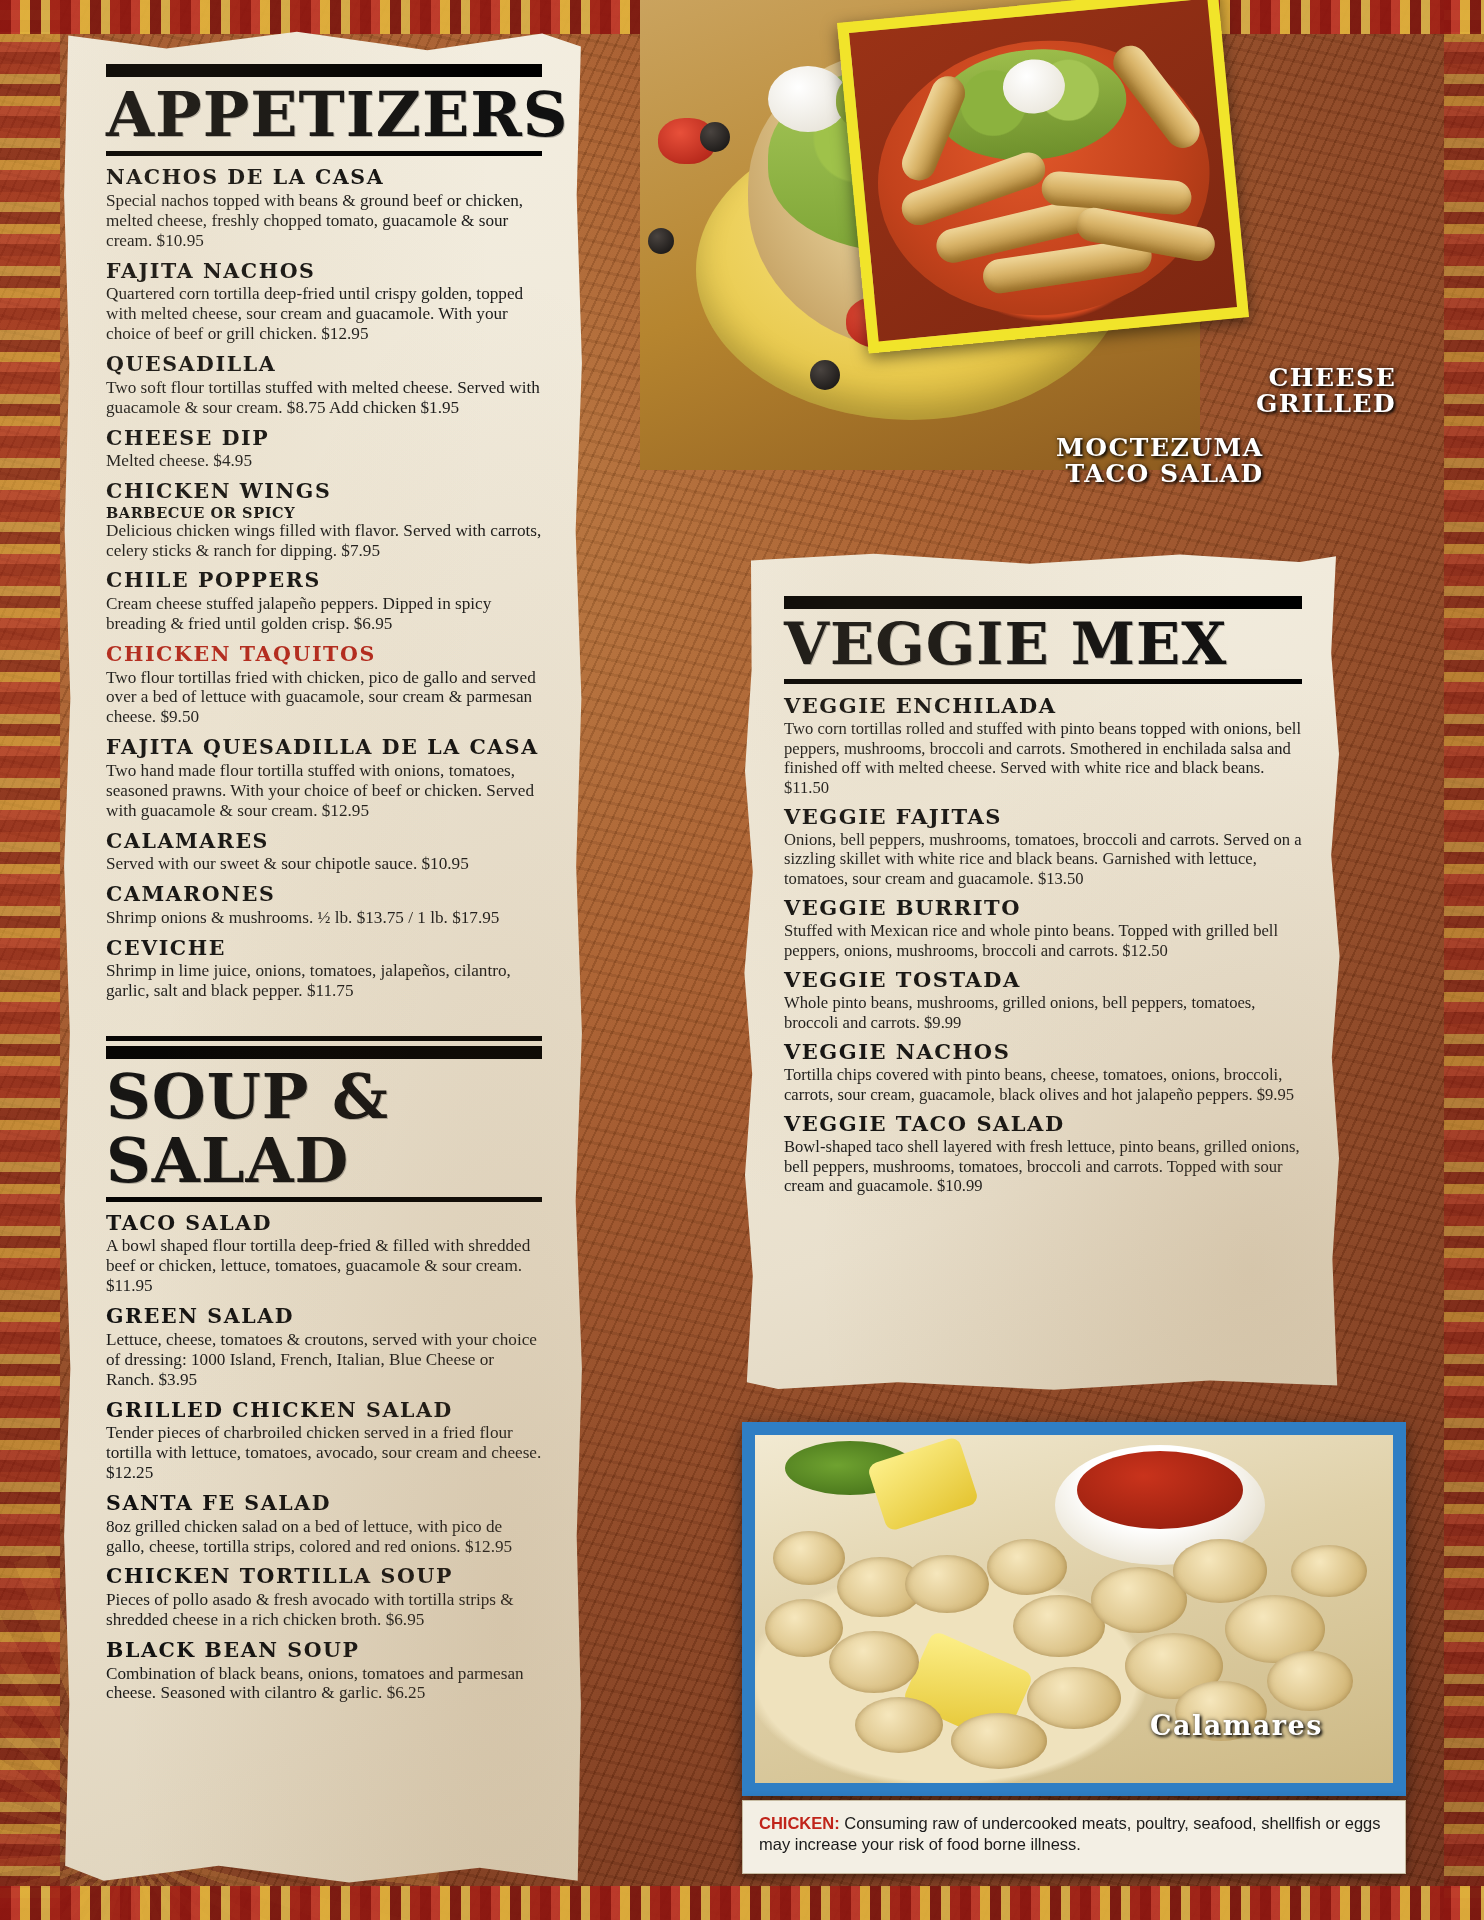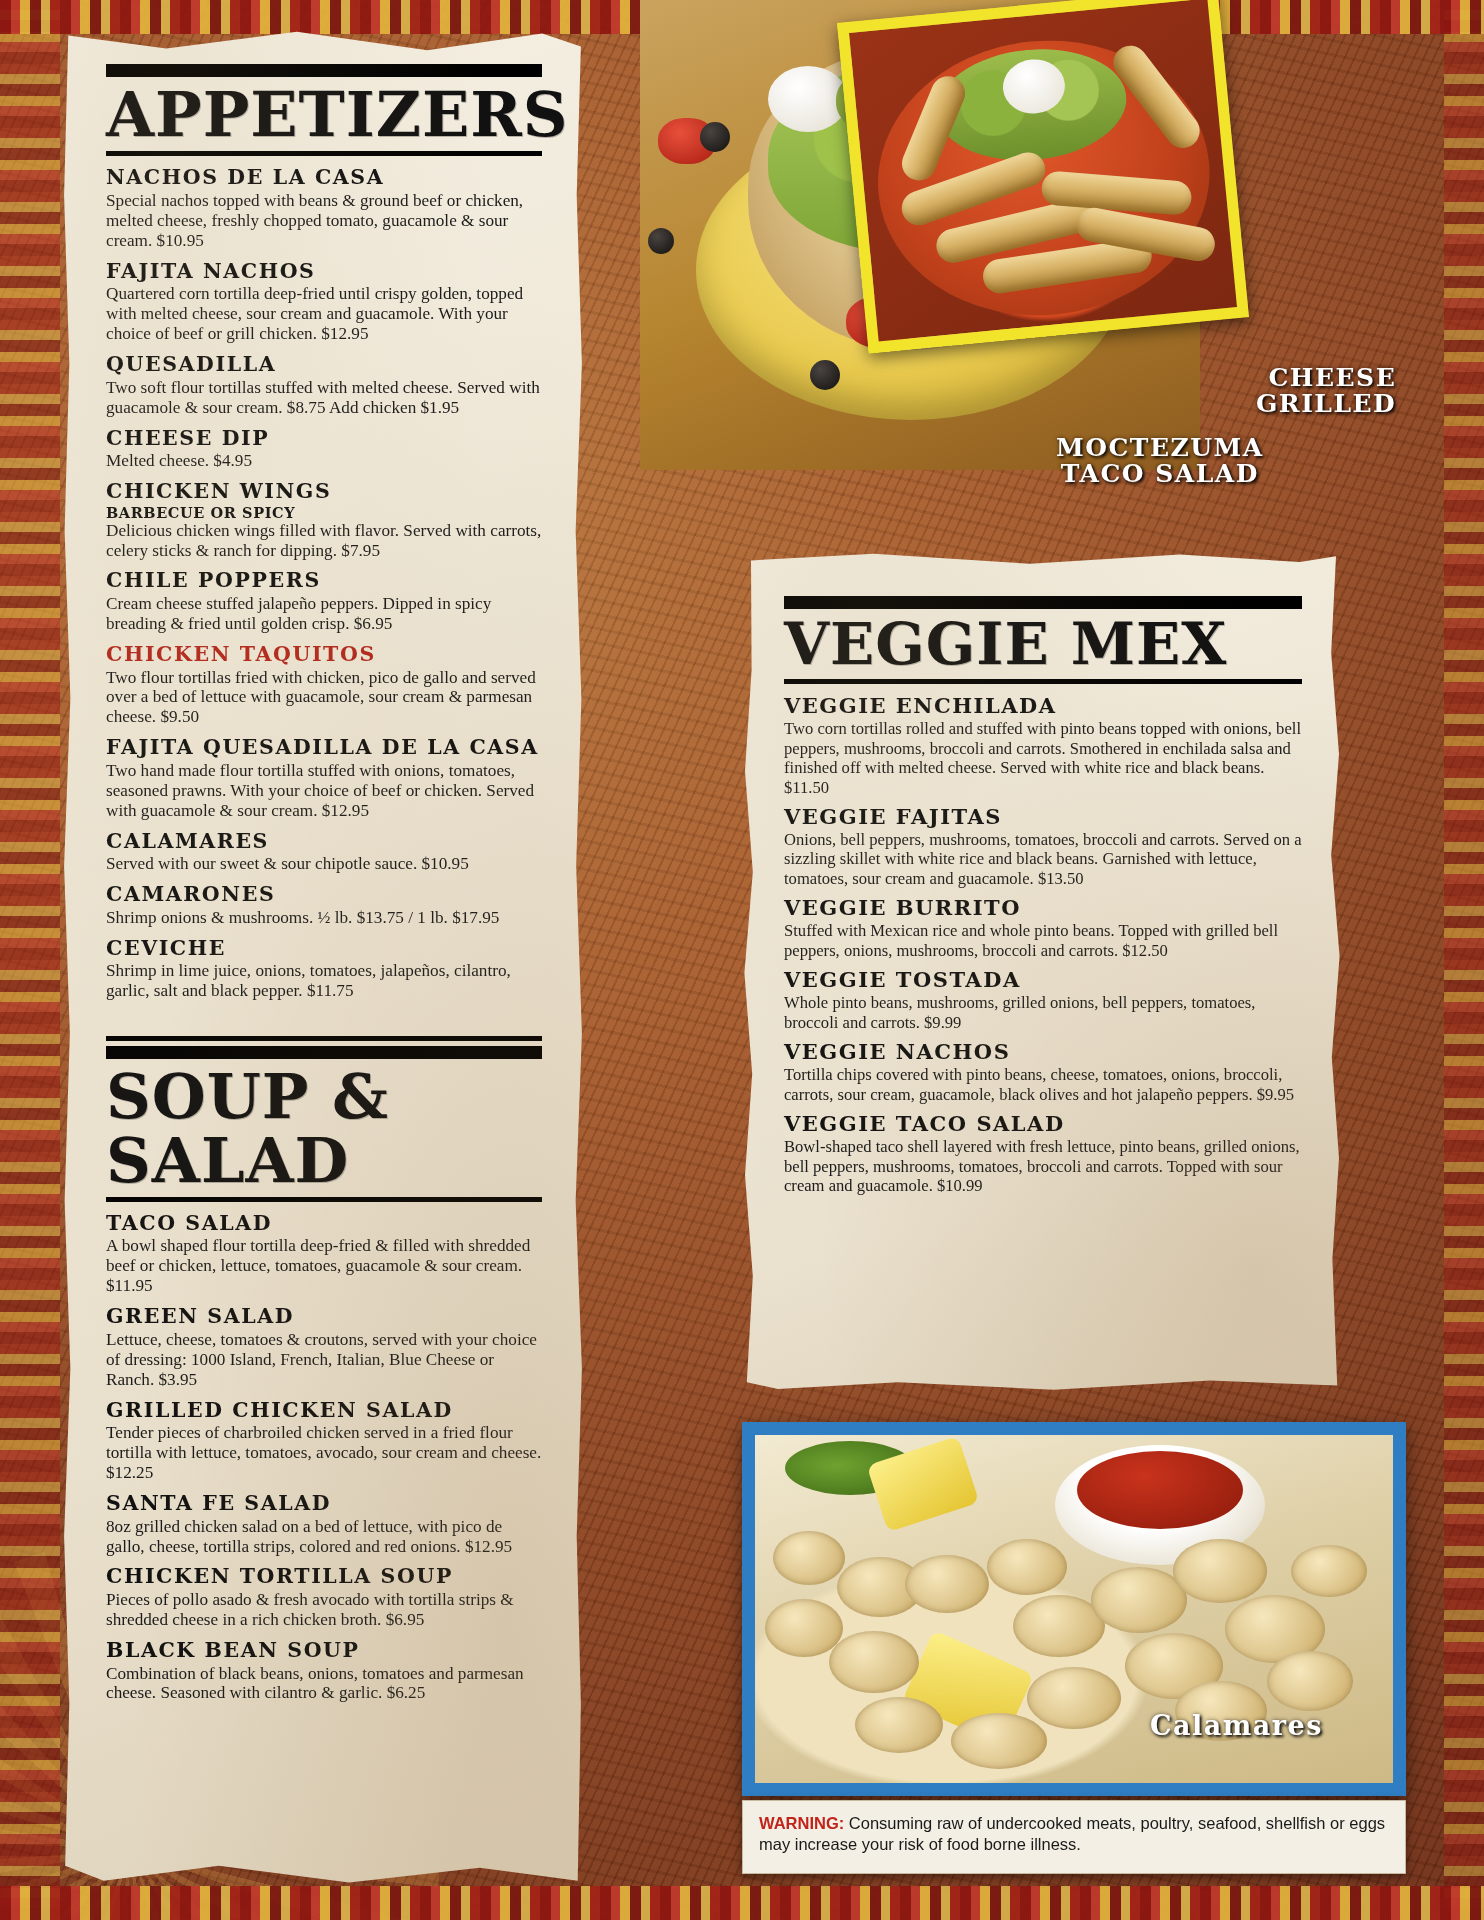--- a/index.html
+++ b/index.html
@@ -299,21 +299,21 @@
     position: absolute;
     font-family: "DejaVu Serif", serif;
     font-weight: bold;
     letter-spacing: 1.5px;
     color: #fff;
     text-shadow: 2px 2px 3px rgba(0,0,0,.85), 0 0 4px rgba(0,0,0,.6);
     line-height: 1.05;
     font-size: 25px;
   }
   #caption-taquitos { left: 1256px; top: 365px; text-align: right; }
-  #caption-taco-salad { left: 1056px; top: 435px; text-align: center; }
+  #caption-taco-salad { left: 1056px; top: 435px; text-align: right; }
   #caption-calamares { left: 1150px; top: 1712px; font-size: 27px; }
 
   
   #warning-box {
     position: absolute;
     left: 742px; top: 1800px; width: 664px; height: 74px;
     background: #f3efe4;
     border: 1px solid #c6bba1;
     box-shadow: 0 3px 10px rgba(0,0,0,.45);
     padding: 12px 16px;
@@ -536,14 +536,14 @@
   <div class="cal-ring" style="left:100px; top:262px; width:88px; height:56px;"></div>
   <div class="cal-ring" style="left:196px; top:278px; width:96px; height:56px;"></div>
   <div class="cal-ring" style="left:420px; top:246px; width:92px; height:60px;"></div>
   <div class="cal-ring" style="left:512px; top:216px; width:86px; height:60px;"></div>
   <div class="cal-ring" style="left:536px; top:110px; width:76px; height:52px;"></div>
 </div>
 
 <div class="caption" id="caption-calamares">Calamares</div>
 
 <div id="warning-box">
-  <span class="warn-label">WARNING:</span><span class="warn-text"> Consuming raw of undercooked meats, poultry, seafood, shellfish or eggs may increase your risk of food borne illness.</span>
+  <span class="warn-label">CHICKEN:</span><span class="warn-text"> Consuming raw of undercooked meats, poultry, seafood, shellfish or eggs may increase your risk of food borne illness.</span>
 </div>
 
 </body></html>

